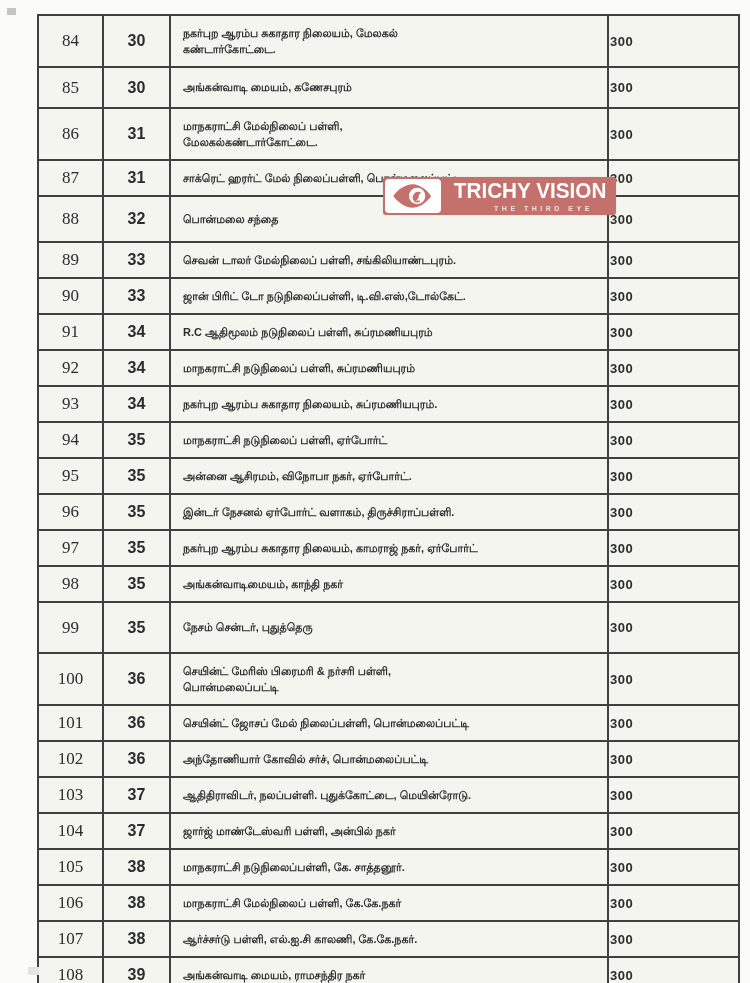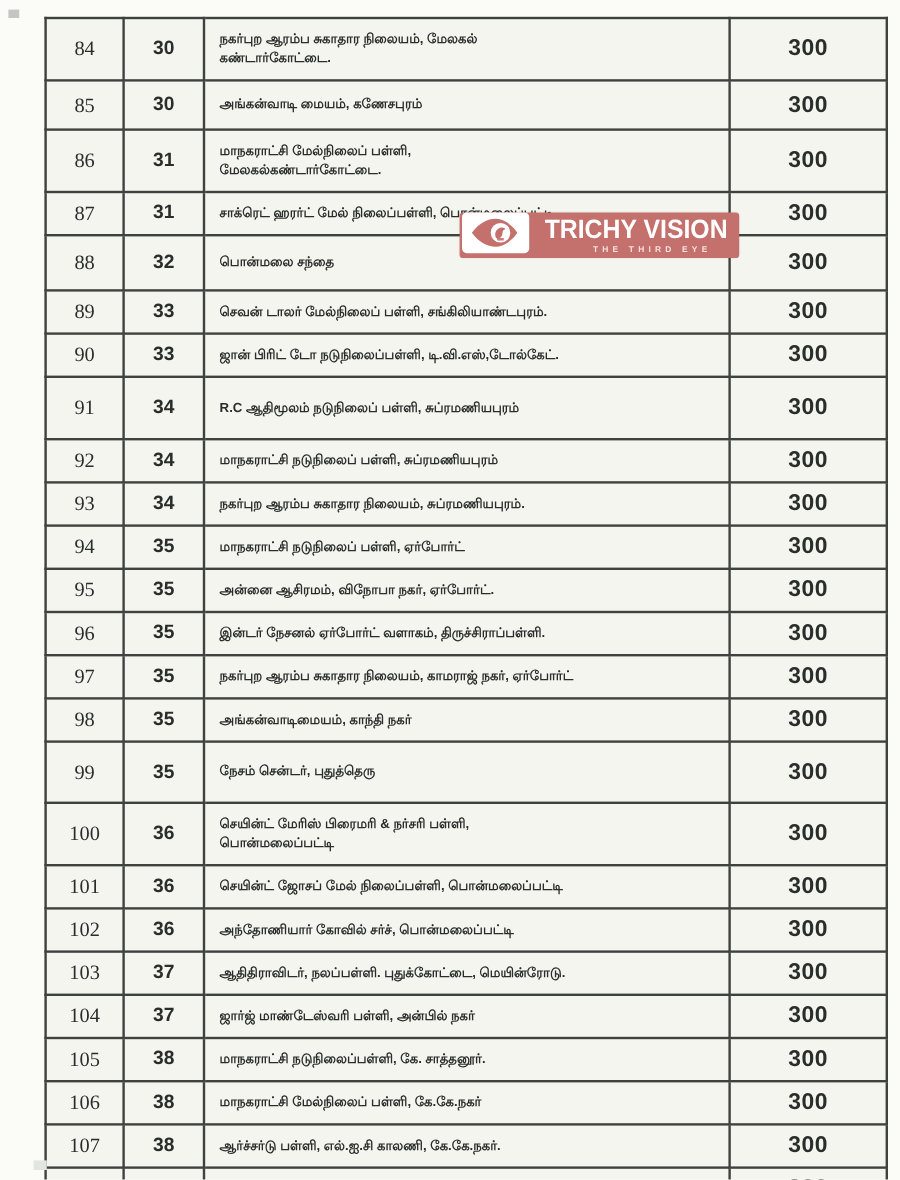--- a/index.html
+++ b/index.html
@@ -52,35 +52,35 @@
     width: 416px;
     padding: 5px 8px 5px 12px;
     font-size: 11px;
     font-weight: 700;
     line-height: 1.5;
     white-space: pre-line;
     color: #2f312f;
   }
   td.cell-amount {
     width: 127px;
-    text-align: center;
-    font-size: 19px;
+    font-size: 13px;
     font-weight: 700;
     color: #303230;
     letter-spacing: 0.5px;
   }
   
   .watermark {
     position: absolute;
     left: 383px;
     top: 177px;
     width: 233px;
     height: 38px;
     border-radius: 3px;
     display: flex;
+    align-items: center;
     box-shadow: 0 0 0 1px rgba(0,0,0,0.03);
   }
   .wm-eyebox {
     width: 56px;
     height: 34px;
     margin-left: 2px;
     background: #ffffff;
     border-radius: 4px;
     display: flex;
     align-items: center;
@@ -183,21 +183,21 @@
           <td class="cell-ward">33</td>
           <td class="cell-name">செவன் டாலர் மேல்நிலைப் பள்ளி, சங்கிலியாண்டபுரம்.</td>
           <td class="cell-amount">300</td>
         </tr>
         <tr style="height: 36px;">
           <td class="cell-serial">90</td>
           <td class="cell-ward">33</td>
           <td class="cell-name">ஜான் பிரிட் டோ நடுநிலைப்பள்ளி, டி.வி.எஸ்,டோல்கேட்.</td>
           <td class="cell-amount">300</td>
         </tr>
-        <tr style="height: 52px;">
+        <tr style="height: 36px;">
           <td class="cell-serial">91</td>
           <td class="cell-ward">34</td>
           <td class="cell-name">R.C ஆதிமூலம் நடுநிலைப் பள்ளி, சுப்ரமணியபுரம்</td>
           <td class="cell-amount">300</td>
         </tr>
         <tr style="height: 36px;">
           <td class="cell-serial">92</td>
           <td class="cell-ward">34</td>
           <td class="cell-name">மாநகராட்சி நடுநிலைப் பள்ளி, சுப்ரமணியபுரம்</td>
           <td class="cell-amount">300</td>

